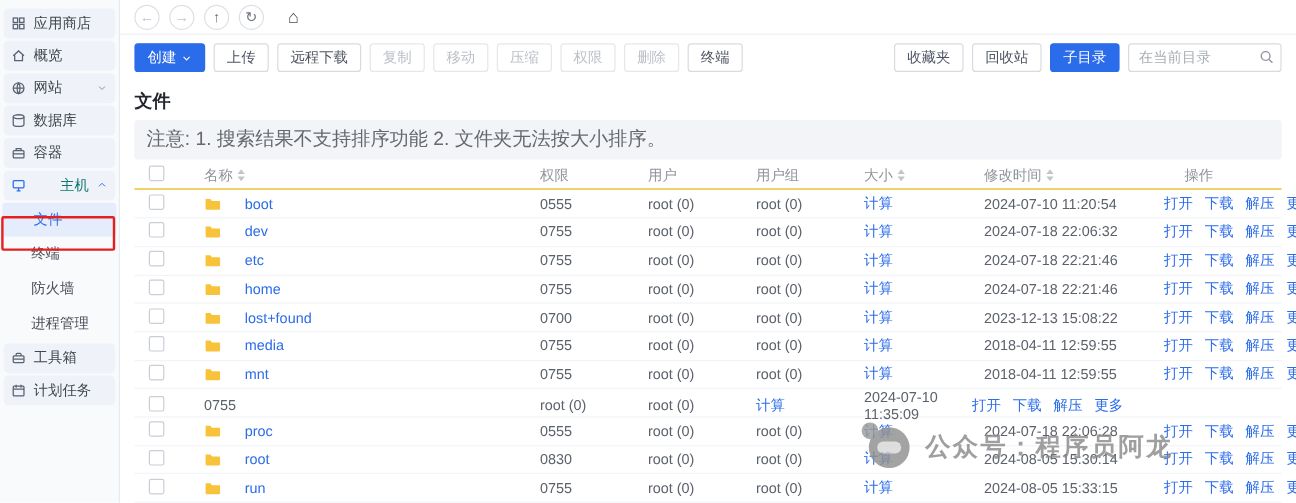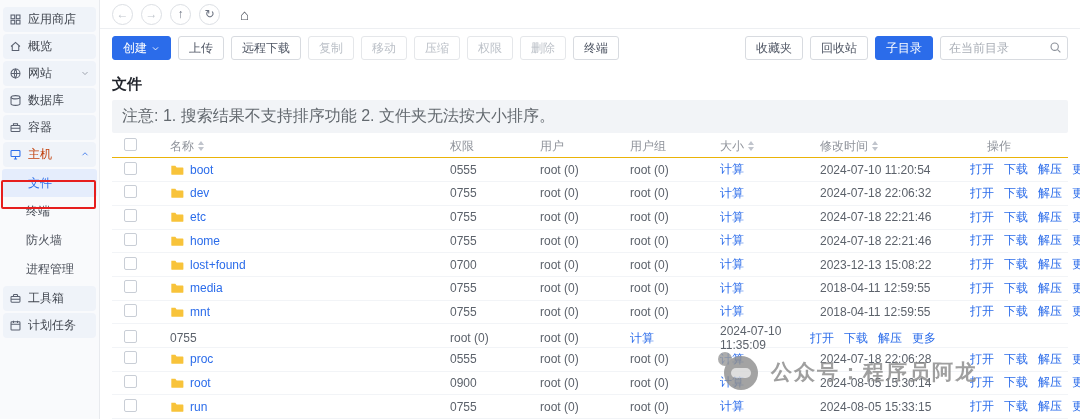--- a/index.html
+++ b/index.html
@@ -16,21 +16,21 @@
     background:#f9fafc; border-right:1px solid #e8eaee; padding-top:5px;
   }
   .s-item {
     display:flex; align-items:center; gap:6px;
     height:25px; margin:2px 3px; padding:0 6px;
     background:#eff3f9; border-radius:4px; color:#41464f; cursor:pointer;
     white-space:nowrap; overflow:hidden;
   }
   .s-item .lbl { flex:1 1 auto; overflow:hidden; }
   .s-item svg { flex:0 0 auto; width:13px; height:13px; stroke:#5a6170; fill:none; stroke-width:1.3; }
-  .s-item.active { color:#c2410c; }
+  .s-item.active { color:#0f766e;text-align:right; }
   .s-item.active svg { stroke:#2b6cea; }
   .s-sub {
     display:flex; align-items:center; height:29px; padding-left:26px;
     color:#4a4f59; cursor:pointer; white-space:nowrap;
   }
   .s-sub.selected { background:#e5edfc; color:#2b6cea; margin:0 2px; border-radius:3px; height:28px; }
   .chev svg { width:10px; height:10px; stroke:#8a909b; }
   .annotation-box {
     position:absolute; left:1px; top:180px; width:95px; height:29px;
     border:2px solid #e61e1e; border-radius:2px; pointer-events:none; z-index:60;
@@ -84,21 +84,21 @@
     display:grid;
     grid-template-columns:46px 280px 90px 90px 90px 100px 150px 1fr;
     align-items:center; padding:0 0 0 12px;
   }
   .thead { height:32px; color:#8f939b; border-bottom:1px solid #eab308; }
   .trow { height:23.7px; border-bottom:1px solid #f2f4f7; }
   .checkbox {
     width:13px; height:13px; border:1px solid #c9ced6; border-radius:2px; background:#fff;
     display:inline-block; cursor:pointer;
   }
-  .col-name { display:flex; align-items:flex-start; gap:6px; overflow:hidden; }
+  .col-name { display:flex; align-items:flex-start; gap:20px; overflow:hidden; }
   .col-name svg { width:14px; height:14px; flex:0 0 auto; }
   a.link { color:#2b6cea; text-decoration:none; cursor:pointer; }
   .muted { color:#5c626b; }
   .col-ops { display:flex; justify-content:flex-end; gap:10px; padding-right:34px; white-space:nowrap; }
   .thead .col-ops { justify-content:center; padding-right:40px; }
   .sort { display:inline-flex; flex-direction:column; gap:2px; margin-left:4px; vertical-align:middle; }
   .sort i { display:block; width:0; height:0; border-left:3px solid transparent; border-right:3px solid transparent; }
   .sort .up { border-bottom:4px solid #c0c4cc; }
   .sort .dn { border-top:4px solid #c0c4cc; }
   .th-cell { display:flex; align-items:center; }
@@ -515,21 +515,21 @@
   </div>
 
   <div class="grid-row trow">
     <div><span class="checkbox"></span></div>
     <div class="col-name">
       <svg viewBox="0 0 16 16">
         <path d="M1.5 3.2h4.6l1.5 1.9h6.9a.8.8 0 0 1 .8.8v6.6a1 1 0 0 1-1 1h-11.8a1 1 0 0 1-1-1z" fill="#f8c33a"></path>
       </svg>
       <a class="link">root</a>
     </div>
-    <div class="muted">0900</div>
+    <div class="muted">0830</div>
     <div class="muted">root (0)</div>
     <div class="muted">root (0)</div>
     <div><a class="link">计算</a></div>
     <div class="muted">2024-08-05 15:30:14</div>
     <div class="col-ops">
       <a class="link">打开</a>
       <a class="link">下载</a>
       <a class="link">解压</a>
       <a class="link">更多</a>
     </div>

